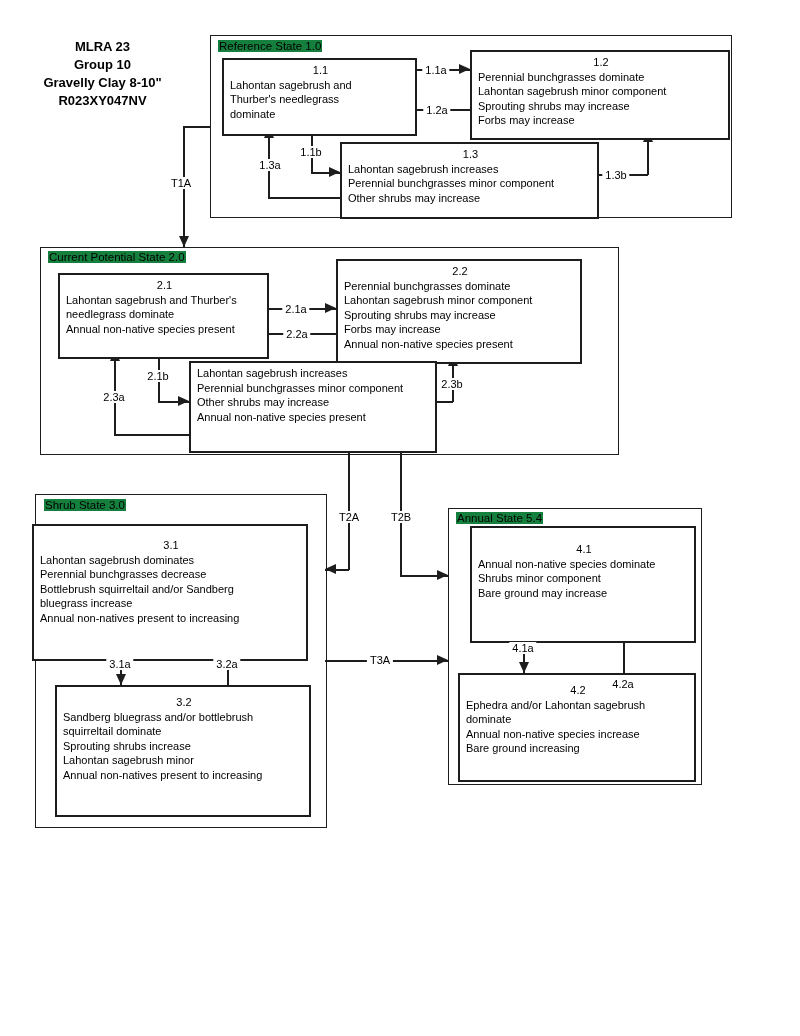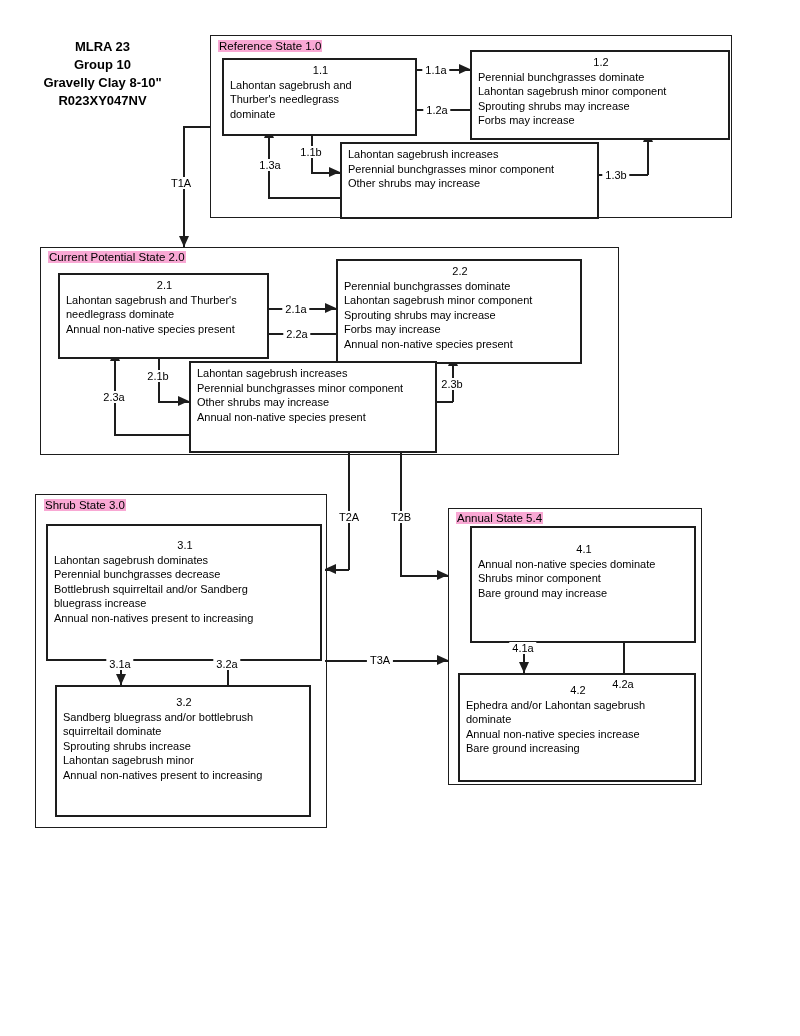--- a/index.html
+++ b/index.html
@@ -5,21 +5,21 @@
   html,body{margin:0;padding:0;background:#ffffff;}
   .canvas{
     position:relative;width:776px;height:1036px;background:#ffffff;
     font-family:"Liberation Sans",sans-serif;color:#000;overflow:hidden;
   }
   
   .hdr{position:absolute;left:20px;top:38px;width:165px;text-align:center;
        font-weight:bold;font-size:13px;line-height:18px;}
   
   .sbox{position:absolute;border:1.5px solid #1d1d1d;background:transparent;}
-  .slabel{position:absolute;font-size:11.5px;background:#f9a8d4;padding:0 1px;}
+  .slabel{position:absolute;font-size:11.5px;background:#15803d;padding:0 1px;}
   
   .cbox{position:absolute;border:2px solid #1d1d1d;background:#ffffff;
         font-size:11px;line-height:14.5px;padding:3px 4px 2px 6px;overflow:hidden;}
   .cbox .ttl{text-align:center;}
   .cbox .body{white-space:pre-line;}
   #b31{padding-top:12px;}
   #b32{padding-top:8px;}
   #b41{padding-top:14px;}
   #b42{padding-top:8px;}
   
@@ -128,20 +128,21 @@
 dominate</div>
   </div>
   <div class="cbox" id="b12" style="left:470px;top:50px;width:246px;height:81px;">
     <div class="ttl">1.2</div>
     <div class="body">Perennial bunchgrasses dominate
 Lahontan sagebrush minor component
 Sprouting shrubs may increase
 Forbs may increase</div>
   </div>
   <div class="cbox" id="b13" style="left:340px;top:142px;width:245px;height:68px;">
+    <div class="ttl">1.3</div>
     <div class="body">Lahontan sagebrush increases
 Perennial bunchgrasses minor component
 Other shrubs may increase</div>
   </div>
 
   <div class="cbox" id="b21" style="left:58px;top:273px;width:197px;height:77px;">
     <div class="ttl">2.1</div>
     <div class="body">Lahontan sagebrush and Thurber's
 needlegrass dominate
 Annual non-native species present</div>
@@ -154,21 +155,21 @@
 Forbs may increase
 Annual non-native species present</div>
   </div>
   <div class="cbox" id="b23" style="left:189px;top:361px;width:234px;height:83px;">
     <div class="body">Lahontan sagebrush increases
 Perennial bunchgrasses minor component
 Other shrubs may increase
 Annual non-native species present</div>
   </div>
 
-  <div class="cbox" id="b31" style="left:46px;top:524px;width:262px;height:119px;">
+  <div class="cbox" id="b31" style="left:32px;top:524px;width:262px;height:119px;">
     <div class="ttl">3.1</div>
     <div class="body">Lahontan sagebrush dominates
 Perennial bunchgrasses decrease
 Bottlebrush squirreltail and/or Sandberg
 bluegrass increase
 Annual non-natives present to increasing</div>
   </div>
   <div class="cbox" id="b32" style="left:55px;top:685px;width:242px;height:118px;">
     <div class="ttl">3.2</div>
     <div class="body">Sandberg bluegrass and/or bottlebrush

